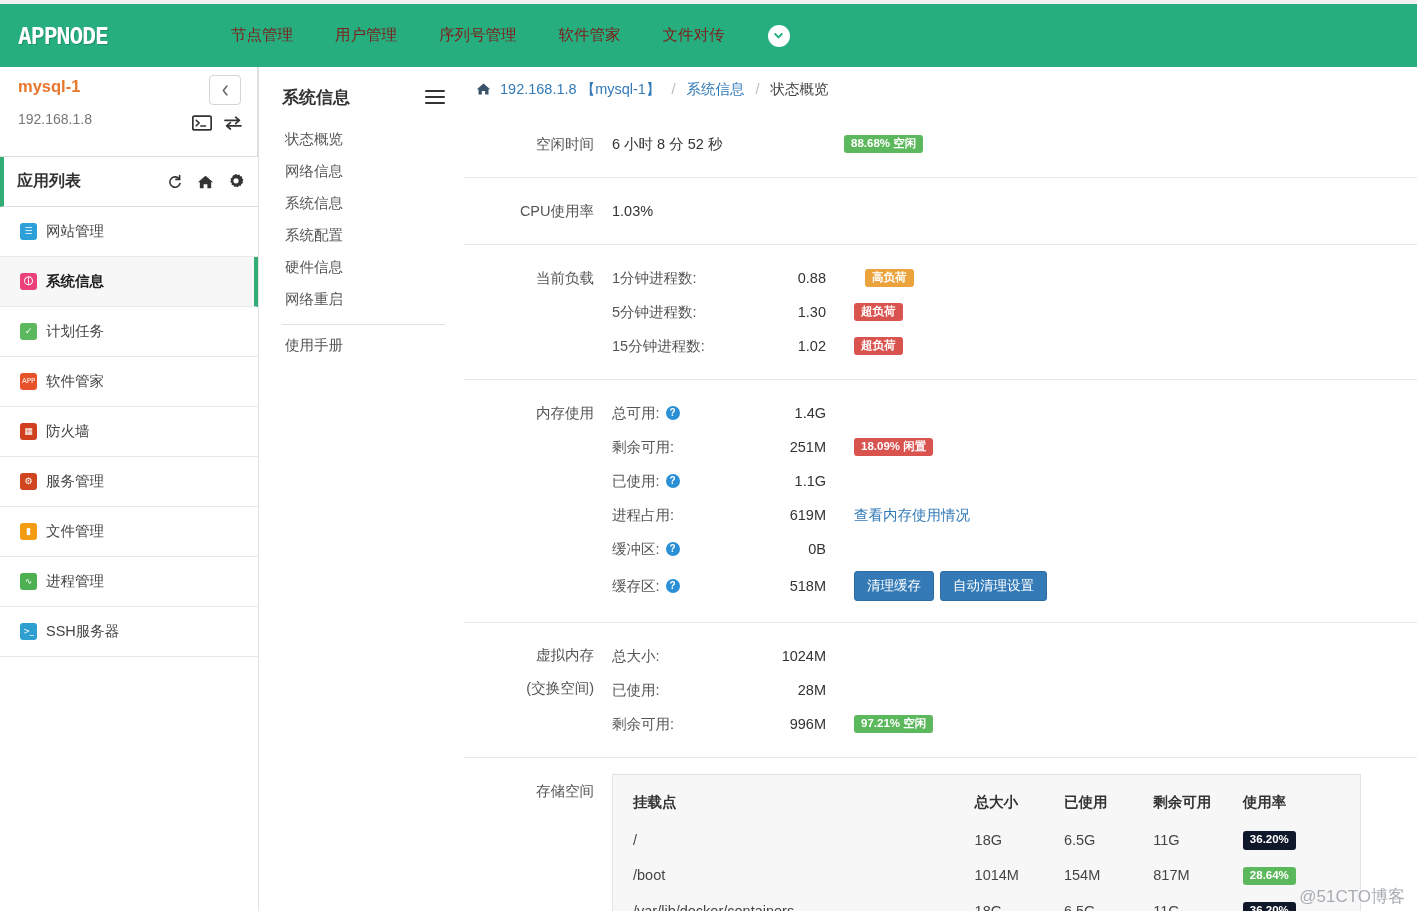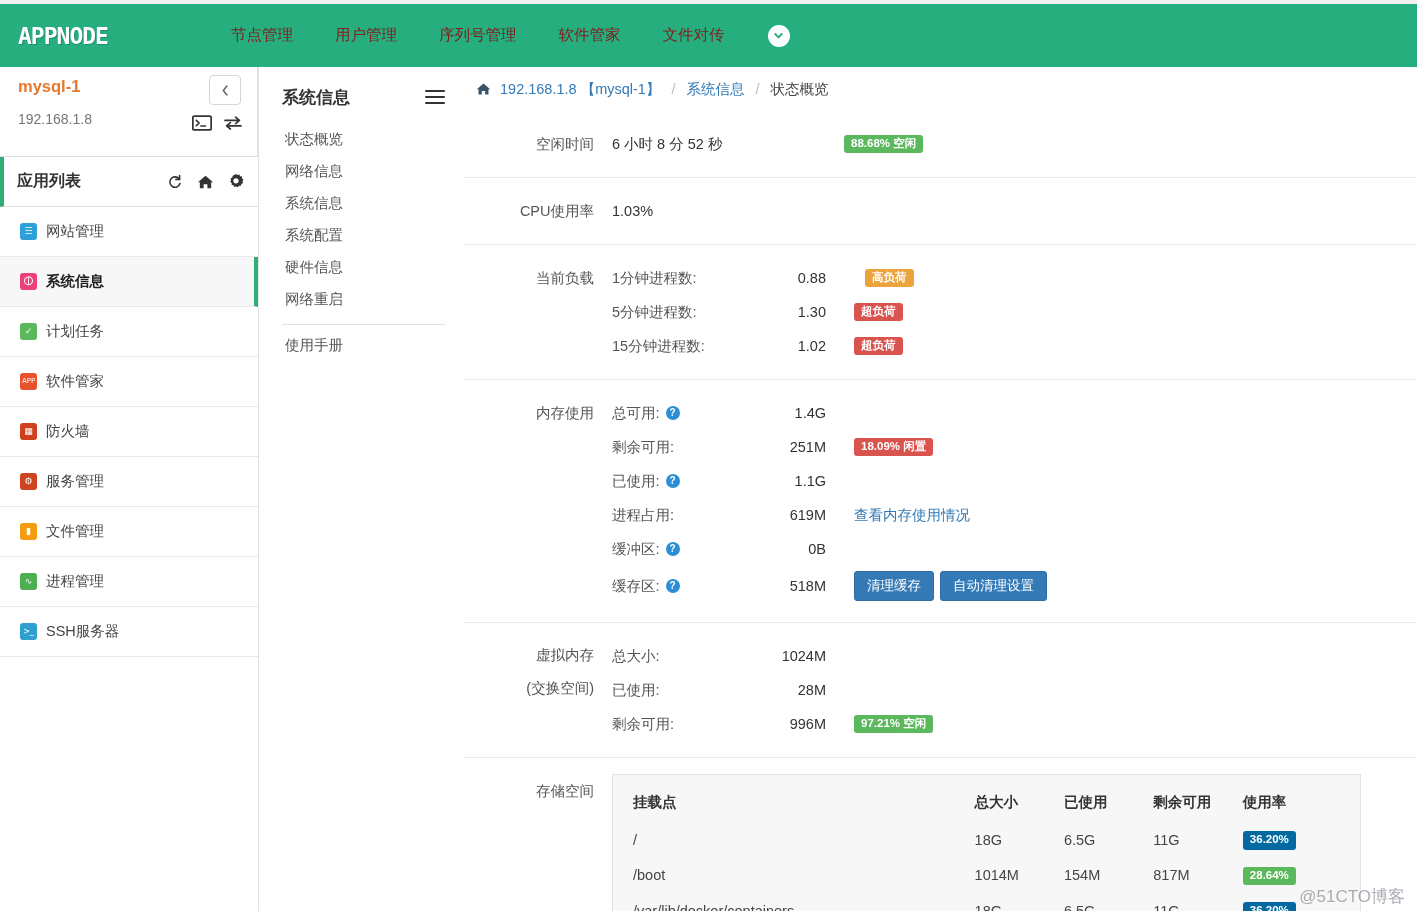--- a/index.html
+++ b/index.html
@@ -149,21 +149,21 @@
   }
 
   .badge {
     display:inline-block; padding: 3px 7px 4px 7px; border-radius: 3px;
     color:#fff; font-size: 11.5px; font-weight: bold; line-height: 1;
     white-space: nowrap;
   }
   .b-green { background: #5cb85c; }
   .b-red   { background: #d9534f; }
   .b-orange{ background: #eca33c; margin-left: 11px; }
-  .b-blue  { background: #0369a1; }
+  .b-blue  { background: #0f172a; }
 
   .btn {
     display:inline-block; padding: 7px 12px; border-radius: 3px;
     background: #337ab7; color:#fff; font-size: 13.5px; cursor:pointer;
     border: 1px solid #2e6da4; line-height: 1.1;
   }
   .link { color:#337ab7; font-size: 14.5px; cursor:pointer; }
 
   
   .storage-wrap { display:flex; border-top: 1px solid #e8e8e8; padding-top: 16px; }

